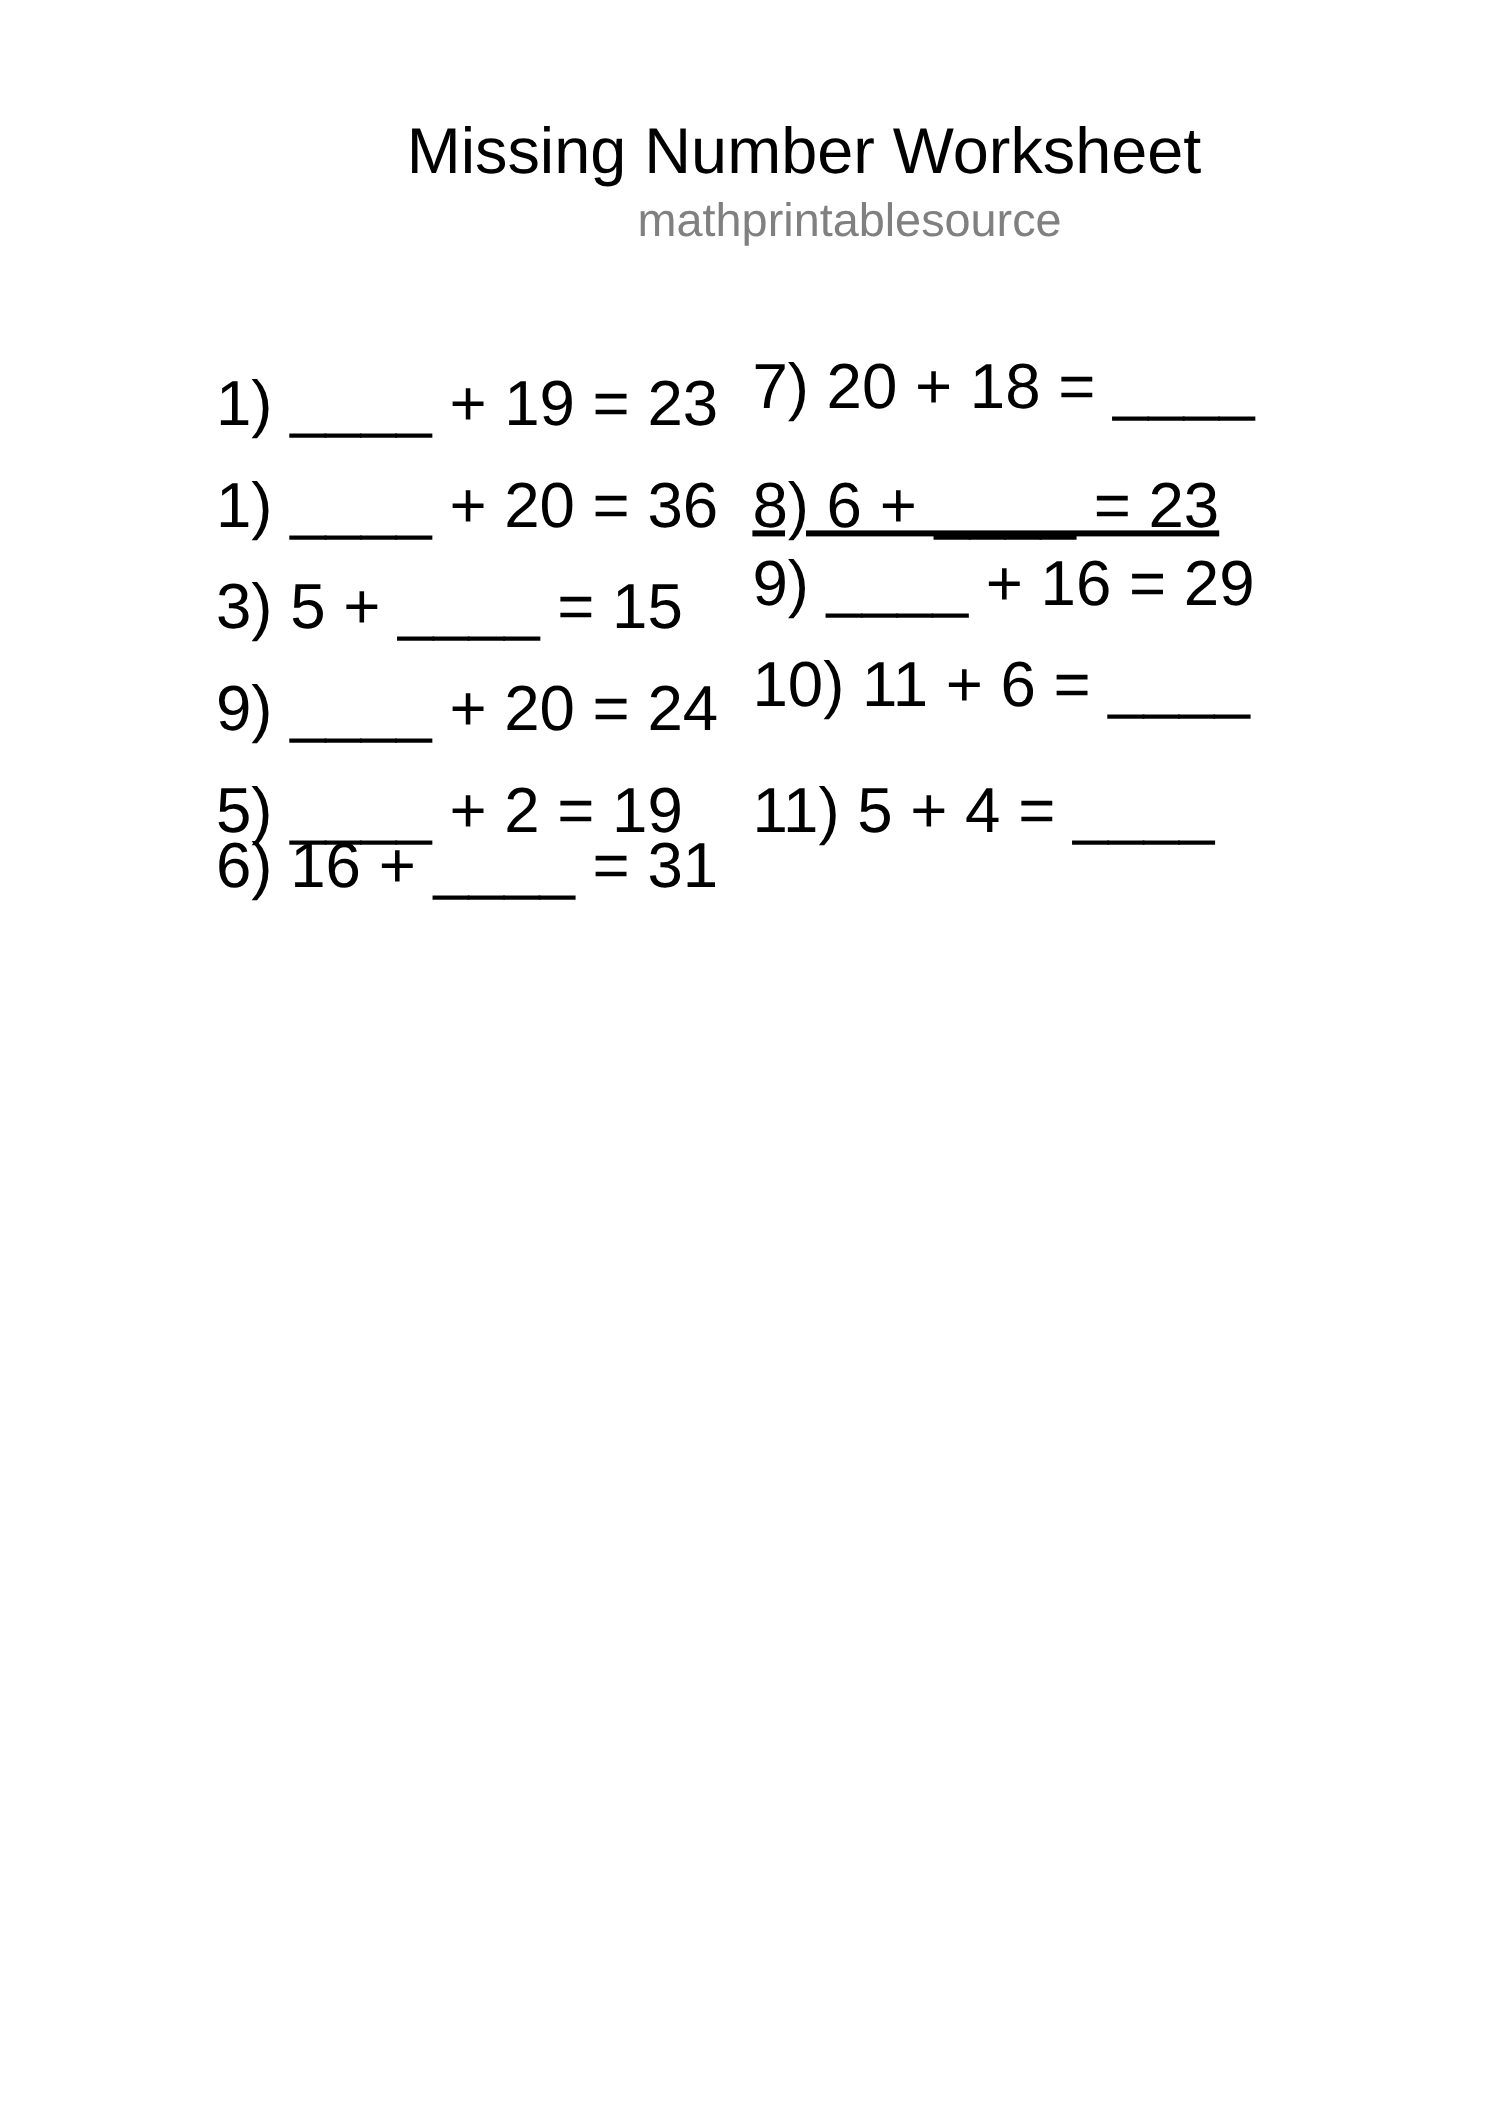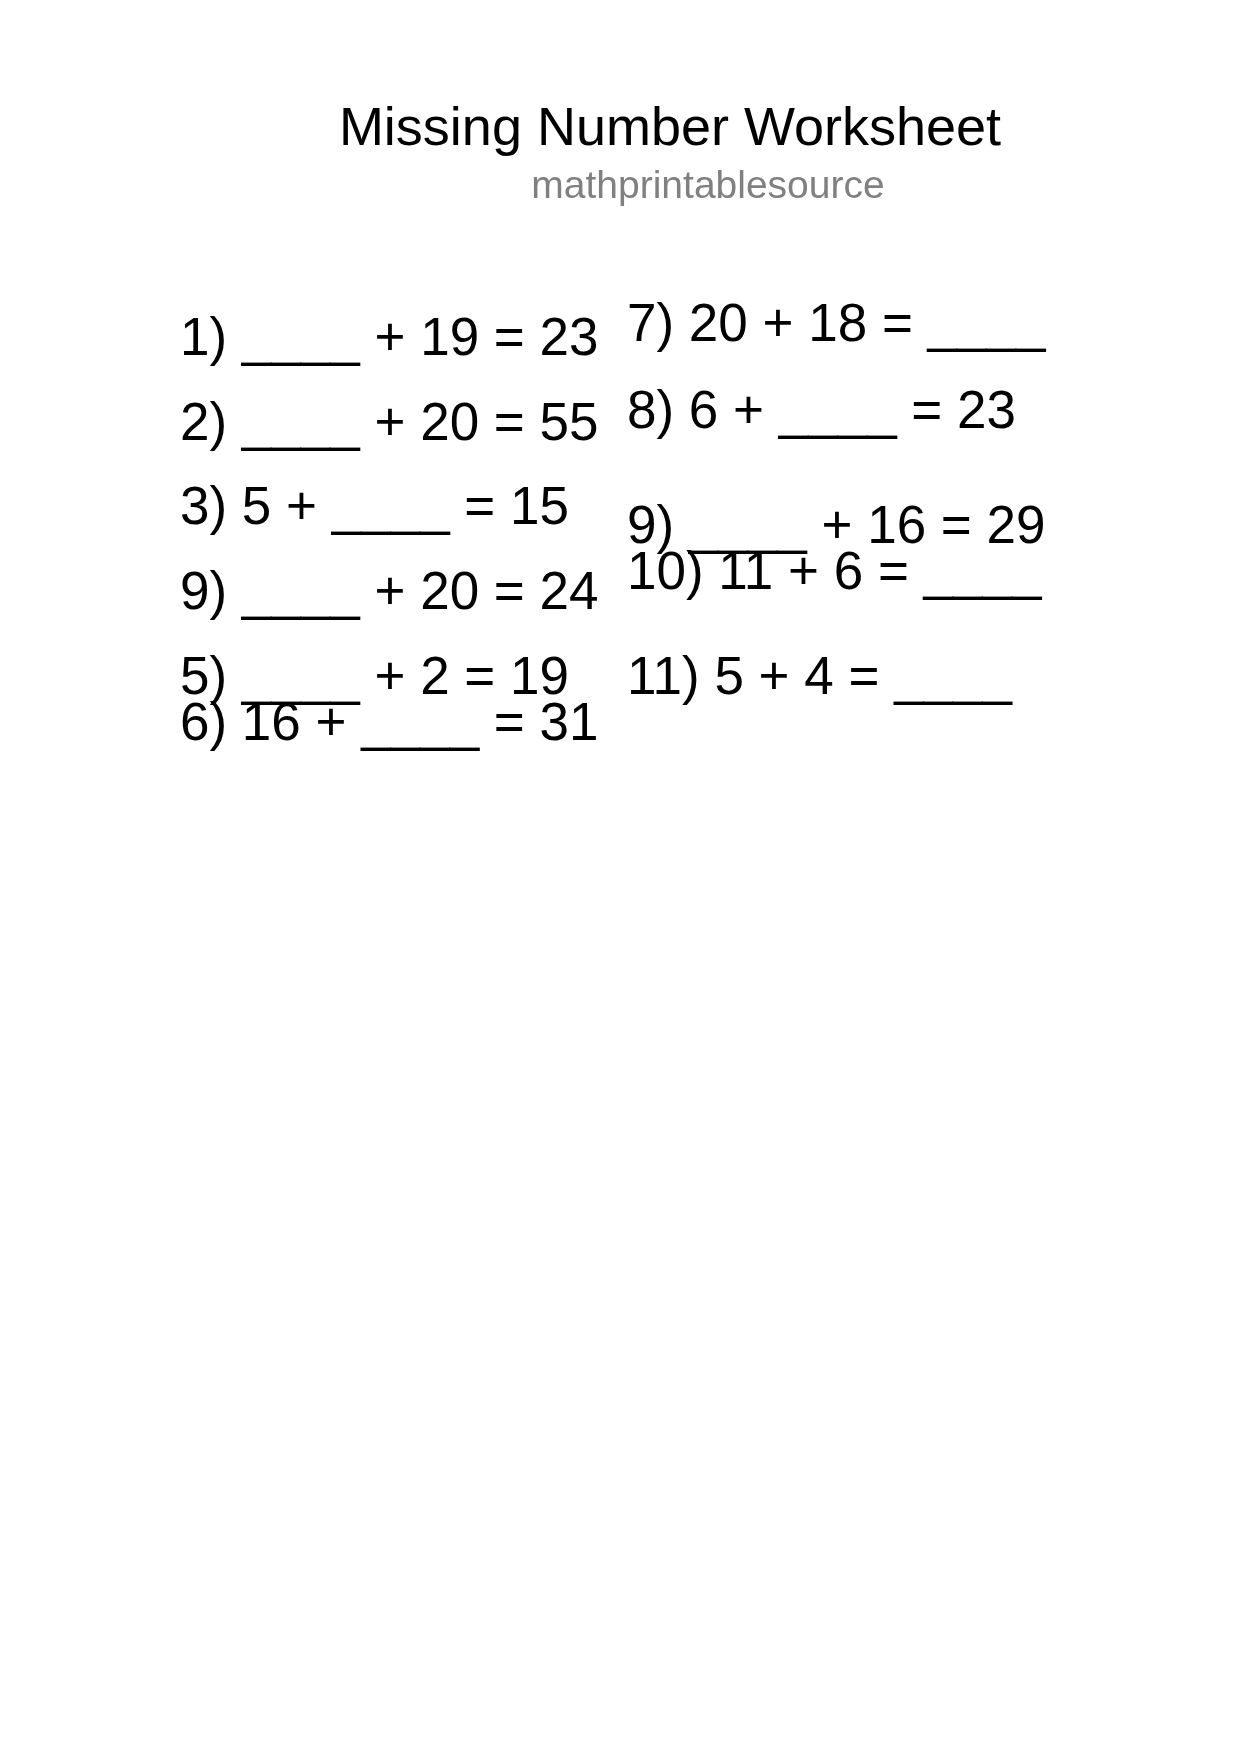--- a/index.html
+++ b/index.html
@@ -49,27 +49,27 @@
   </style>
 </head>
 <body>
 
 <div>
   <div class="title">Missing Number Worksheet</div>
   <div class="subtitle">mathprintablesource</div>
 
   <div>
     <div class="problem col-left" style="top:314px;">1) ____ + 19 = 23</div>
-    <div class="problem col-left" style="top:399px;">2) ____ + 20 = 55</div>
+    <div class="problem col-left" style="top:399px;">1) ____ + 20 = 36</div>
     <div class="problem col-left" style="top:483px;">3) 5 + ____ = 15</div>
     <div class="problem col-left" style="top:568px;">9) ____ + 20 = 24</div>
     <div class="problem col-left" style="top:653px;">5) ____ + 2 = 19</div>
     <div class="problem col-left" style="top:699px;">6) 16 + ____ = 31</div>
   </div>
 
   <div>
     <div class="problem col-right" style="top:300px;">7) 20 + 18 = ____</div>
-    <div class="problem col-right" style="top:387px;">8) 6 + ____ = 23</div>
-    <div class="problem col-right" style="top:502px;">9) ____ + 16 = 29</div>
+    <div class="problem col-right" style="top:399px;text-decoration:underline;">8) 6 + ____ = 23</div>
+    <div class="problem col-right" style="top:464px;">9) ____ + 16 = 29</div>
     <div class="problem col-right" style="top:548px;">10) 11 + 6 = ____</div>
     <div class="problem col-right" style="top:653px;text-align:center;">11) 5 + 4 = ____</div>
   </div>
 </div>
 
 </body></html>

